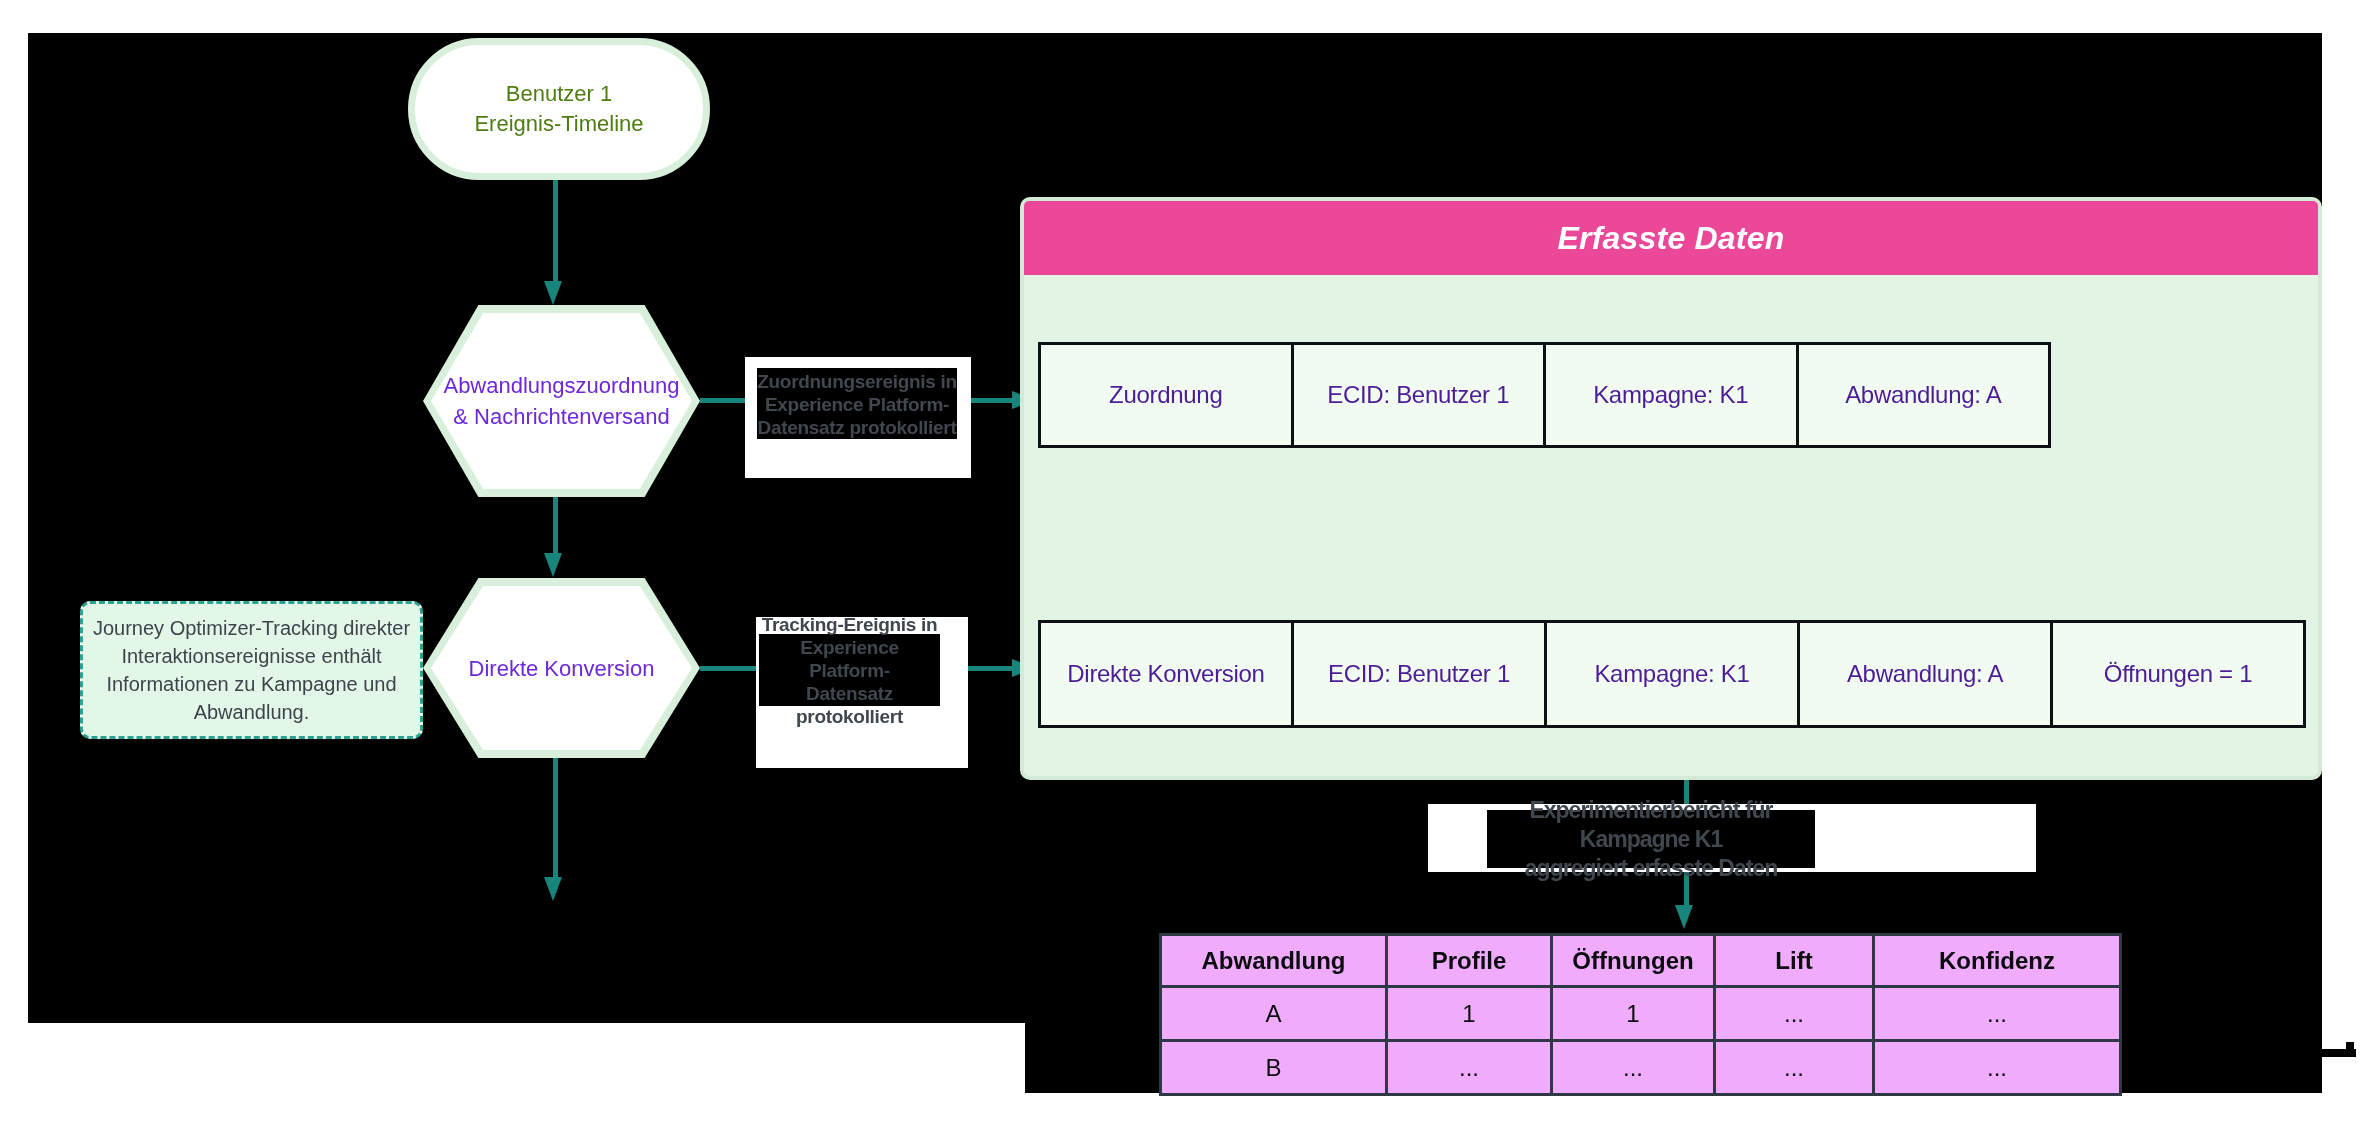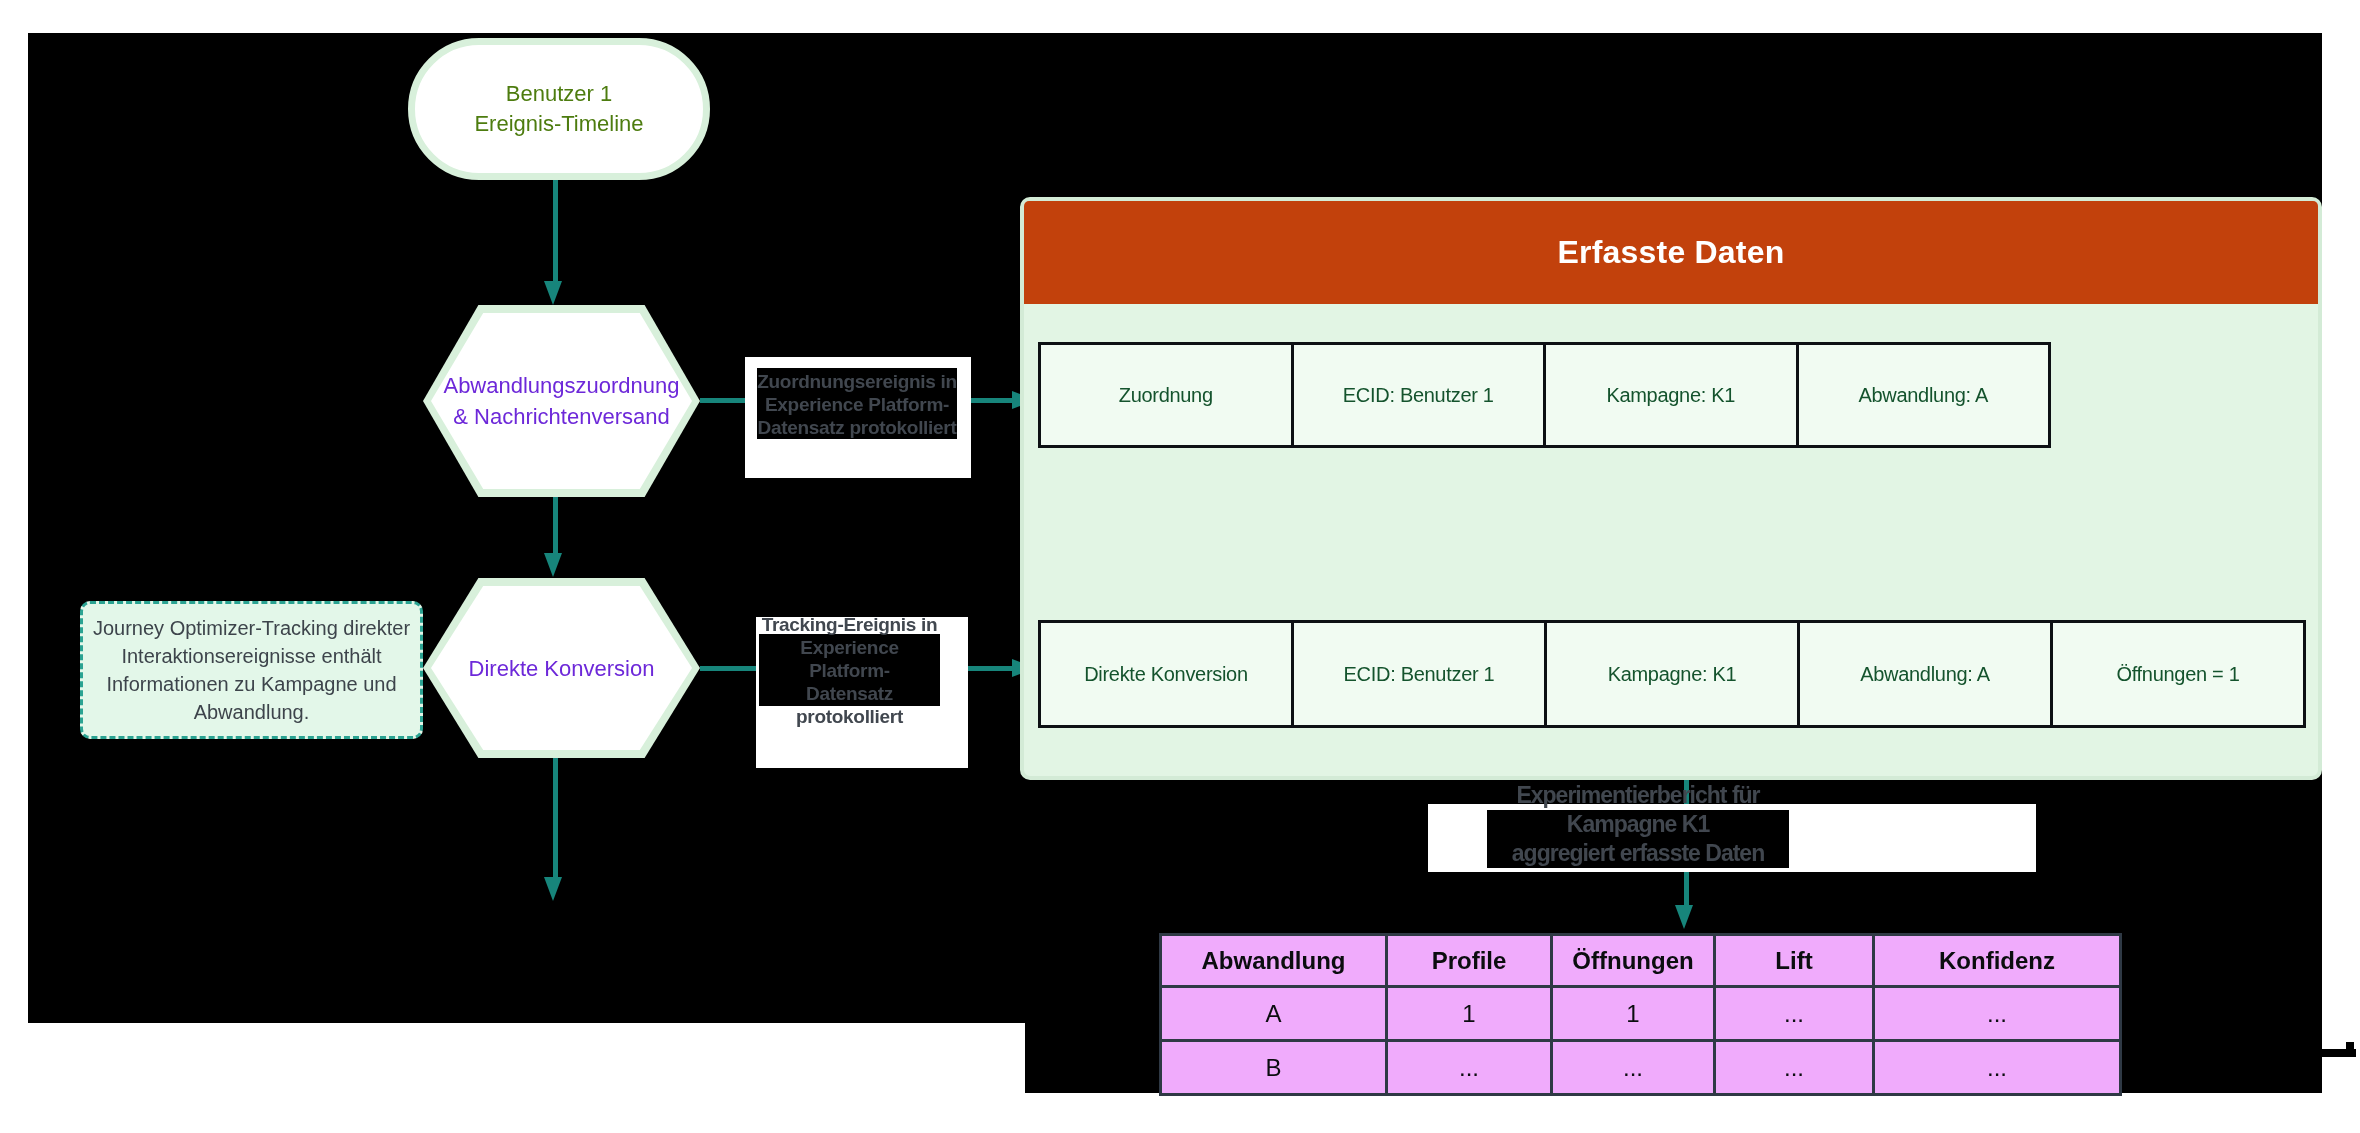--- a/index.html
+++ b/index.html
@@ -68,43 +68,43 @@
   
   .halo { background:#fff; }
   .lblbox { background:#000; display:flex; align-items:center; justify-content:center; }
   .lbltext { font-weight:bold; color:#41474f; text-align:center;
     white-space:pre-line; font-size:19px; line-height:23px; letter-spacing:-0.3px; }
   .halo1 { left:745px; top:357px; width:226px; height:121px; }
   .box1  { left:757px; top:368px; width:200px; height:71px;align-items:flex-end; }
   .halo2 { left:756px; top:617px; width:212px; height:151px; }
   .box2  { left:759px; top:634px; width:181px; height:72px; }
   .halo3 { left:1428px; top:804px; width:608px; height:68px; }
-  .box3  { left:1487px; top:810px; width:302px; height:58px;align-items:flex-end; }
+  .box3  { left:1487px; top:810px; width:328px; height:58px; }
   .lbltext-lg { font-size:23px; line-height:29px; letter-spacing:-1px; white-space:pre-line; }
 
   
   .panel {
     left:1020px; top:197px; width:1302px; height:583px;
     background:#e2f5e4; border:4px solid #d3ebd6; border-radius:10px;
     box-sizing:border-box;
   }
   .panel-header {
-    position:absolute; left:0; top:0; right:0; height:103px;
-    background:#c2410c; border-radius:5px 5px 0 0;
+    position:absolute; left:0; top:0; right:0; height:74px;
+    background:#ec4899; border-radius:5px 5px 0 0;
     display:flex; align-items:center; justify-content:center;
-    color:#fff; font-size:32px; font-weight:bold; letter-spacing:0.2px;
+    color:#fff; font-size:32px; font-weight:bold; letter-spacing:0.2px;font-style:italic;
   }
   .cellrow {
     display:flex; box-sizing:border-box;
     border:3px solid #0d1014; background:#f1fbf2;
   }
   .cellrow .cell {
     flex:1 1 0; border-right:3px solid #0d1014;
     display:flex; align-items:center; justify-content:center;
-    font-size:20px; color:#14532d; letter-spacing:-0.3px; text-align:center;
+    font-size:24px; color:#4c1d95; letter-spacing:-0.3px; text-align:center;
   }
   .cellrow .cell:last-child { border-right:none; }
   .row1 { left:1038px; top:342px; width:1013px; height:106px; }
   .row2 { left:1038px; top:620px; width:1268px; height:108px; }
 
   
   .report-wrap { left:1159px; top:933px; }
   table.report { border-collapse:collapse; table-layout:fixed; background:#f0abfc; }
   table.report th, table.report td {
     border:3px solid #2f3945; text-align:center; padding:0;

